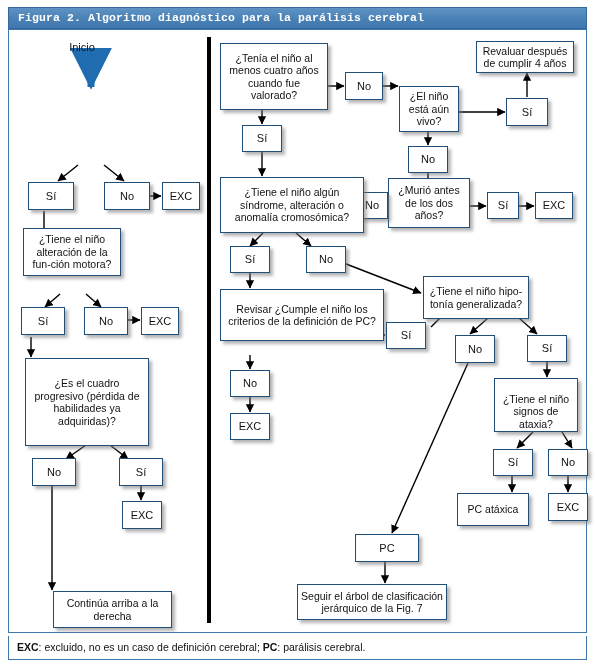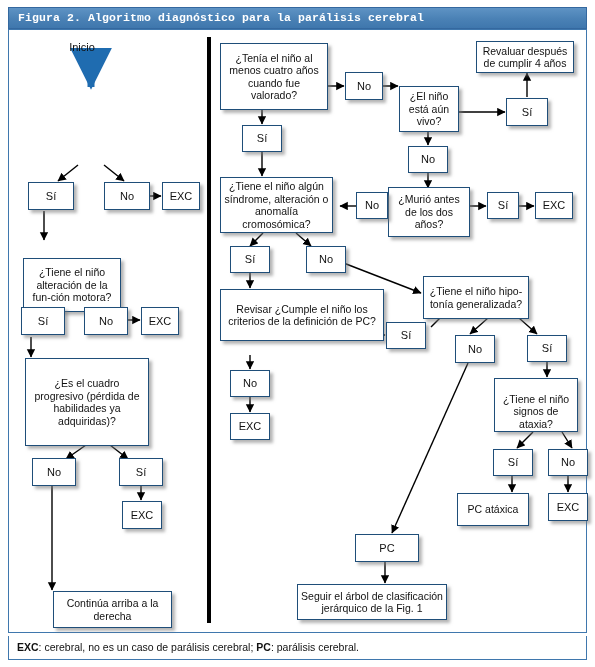--- a/index.html
+++ b/index.html
@@ -214,21 +214,21 @@
   <div class="node small" style="left:28px; top:182px; width:46px; height:28px;">
     <span>Sí</span>
   </div>
   <div class="node small" style="left:104px; top:182px; width:46px; height:28px;">
     <span>No</span>
   </div>
   <div class="node small" style="left:162px; top:182px; width:38px; height:28px;">
     <span>EXC</span>
   </div>
 
-  <div class="node" style="left:23px; top:258px; width:98px; height:54px;">
+  <div class="node" style="left:23px; top:228px; width:98px; height:48px;">
     <span>¿Tiene el niño alteración de la fun-ción motora?</span>
   </div>
 
   <div class="node small" style="left:21px; top:307px; width:44px; height:28px;">
     <span>Sí</span>
   </div>
   <div class="node small" style="left:84px; top:307px; width:44px; height:28px;">
     <span>No</span>
   </div>
   <div class="node small" style="left:141px; top:307px; width:38px; height:28px;">
@@ -274,35 +274,35 @@
   </div>
 
   <div class="node" style="left:476px; top:41px; width:98px; height:32px;">
     <span>Revaluar después de cumplir 4 años</span>
   </div>
 
   <div class="node small" style="left:408px; top:146px; width:40px; height:27px;">
     <span>No</span>
   </div>
 
-  <div class="node" style="left:388px; top:187px; width:82px; height:50px;">
+  <div class="node" style="left:388px; top:178px; width:82px; height:50px;">
     <span>¿Murió antes de los dos años?</span>
   </div>
 
   <div class="node small" style="left:487px; top:192px; width:32px; height:27px;">
     <span>Sí</span>
   </div>
   <div class="node small" style="left:535px; top:192px; width:38px; height:27px;">
     <span>EXC</span>
   </div>
   <div class="node small" style="left:356px; top:192px; width:32px; height:27px;">
     <span>No</span>
   </div>
 
-  <div class="node" style="left:220px; top:177px; width:113px; height:56px;">
+  <div class="node" style="left:220px; top:177px; width:144px; height:56px;">
     <span>¿Tiene el niño algún síndrome, alteración o anomalía cromosómica?</span>
   </div>
 
   <div class="node small" style="left:230px; top:246px; width:40px; height:27px;">
     <span>Sí</span>
   </div>
   <div class="node small" style="left:306px; top:246px; width:40px; height:27px;">
     <span>No</span>
   </div>
 
@@ -347,22 +347,22 @@
   </div>
   <div class="node small" style="left:548px; top:493px; width:40px; height:28px;">
     <span>EXC</span>
   </div>
 
   <div class="node small" style="left:355px; top:534px; width:64px; height:28px;">
     <span>PC</span>
   </div>
 
   <div class="node" style="left:297px; top:584px; width:150px; height:36px;">
-    <span>Seguir el árbol de clasificación jerárquico de la Fig. 1</span>
+    <span>Seguir el árbol de clasificación jerárquico de la Fig. 7</span>
   </div>
 
   <div id="footer-note">
     <div class="note-text">
-      <b>EXC</b><span>: cerebral, no es un caso de parálisis cerebral; </span><b>PC</b><span>: parálisis cerebral.</span>
+      <b>EXC</b><span>: excluido, no es un caso de definición cerebral; </span><b>PC</b><span>: parálisis cerebral.</span>
     </div>
   </div>
 
 </div>
 
 </body></html>

